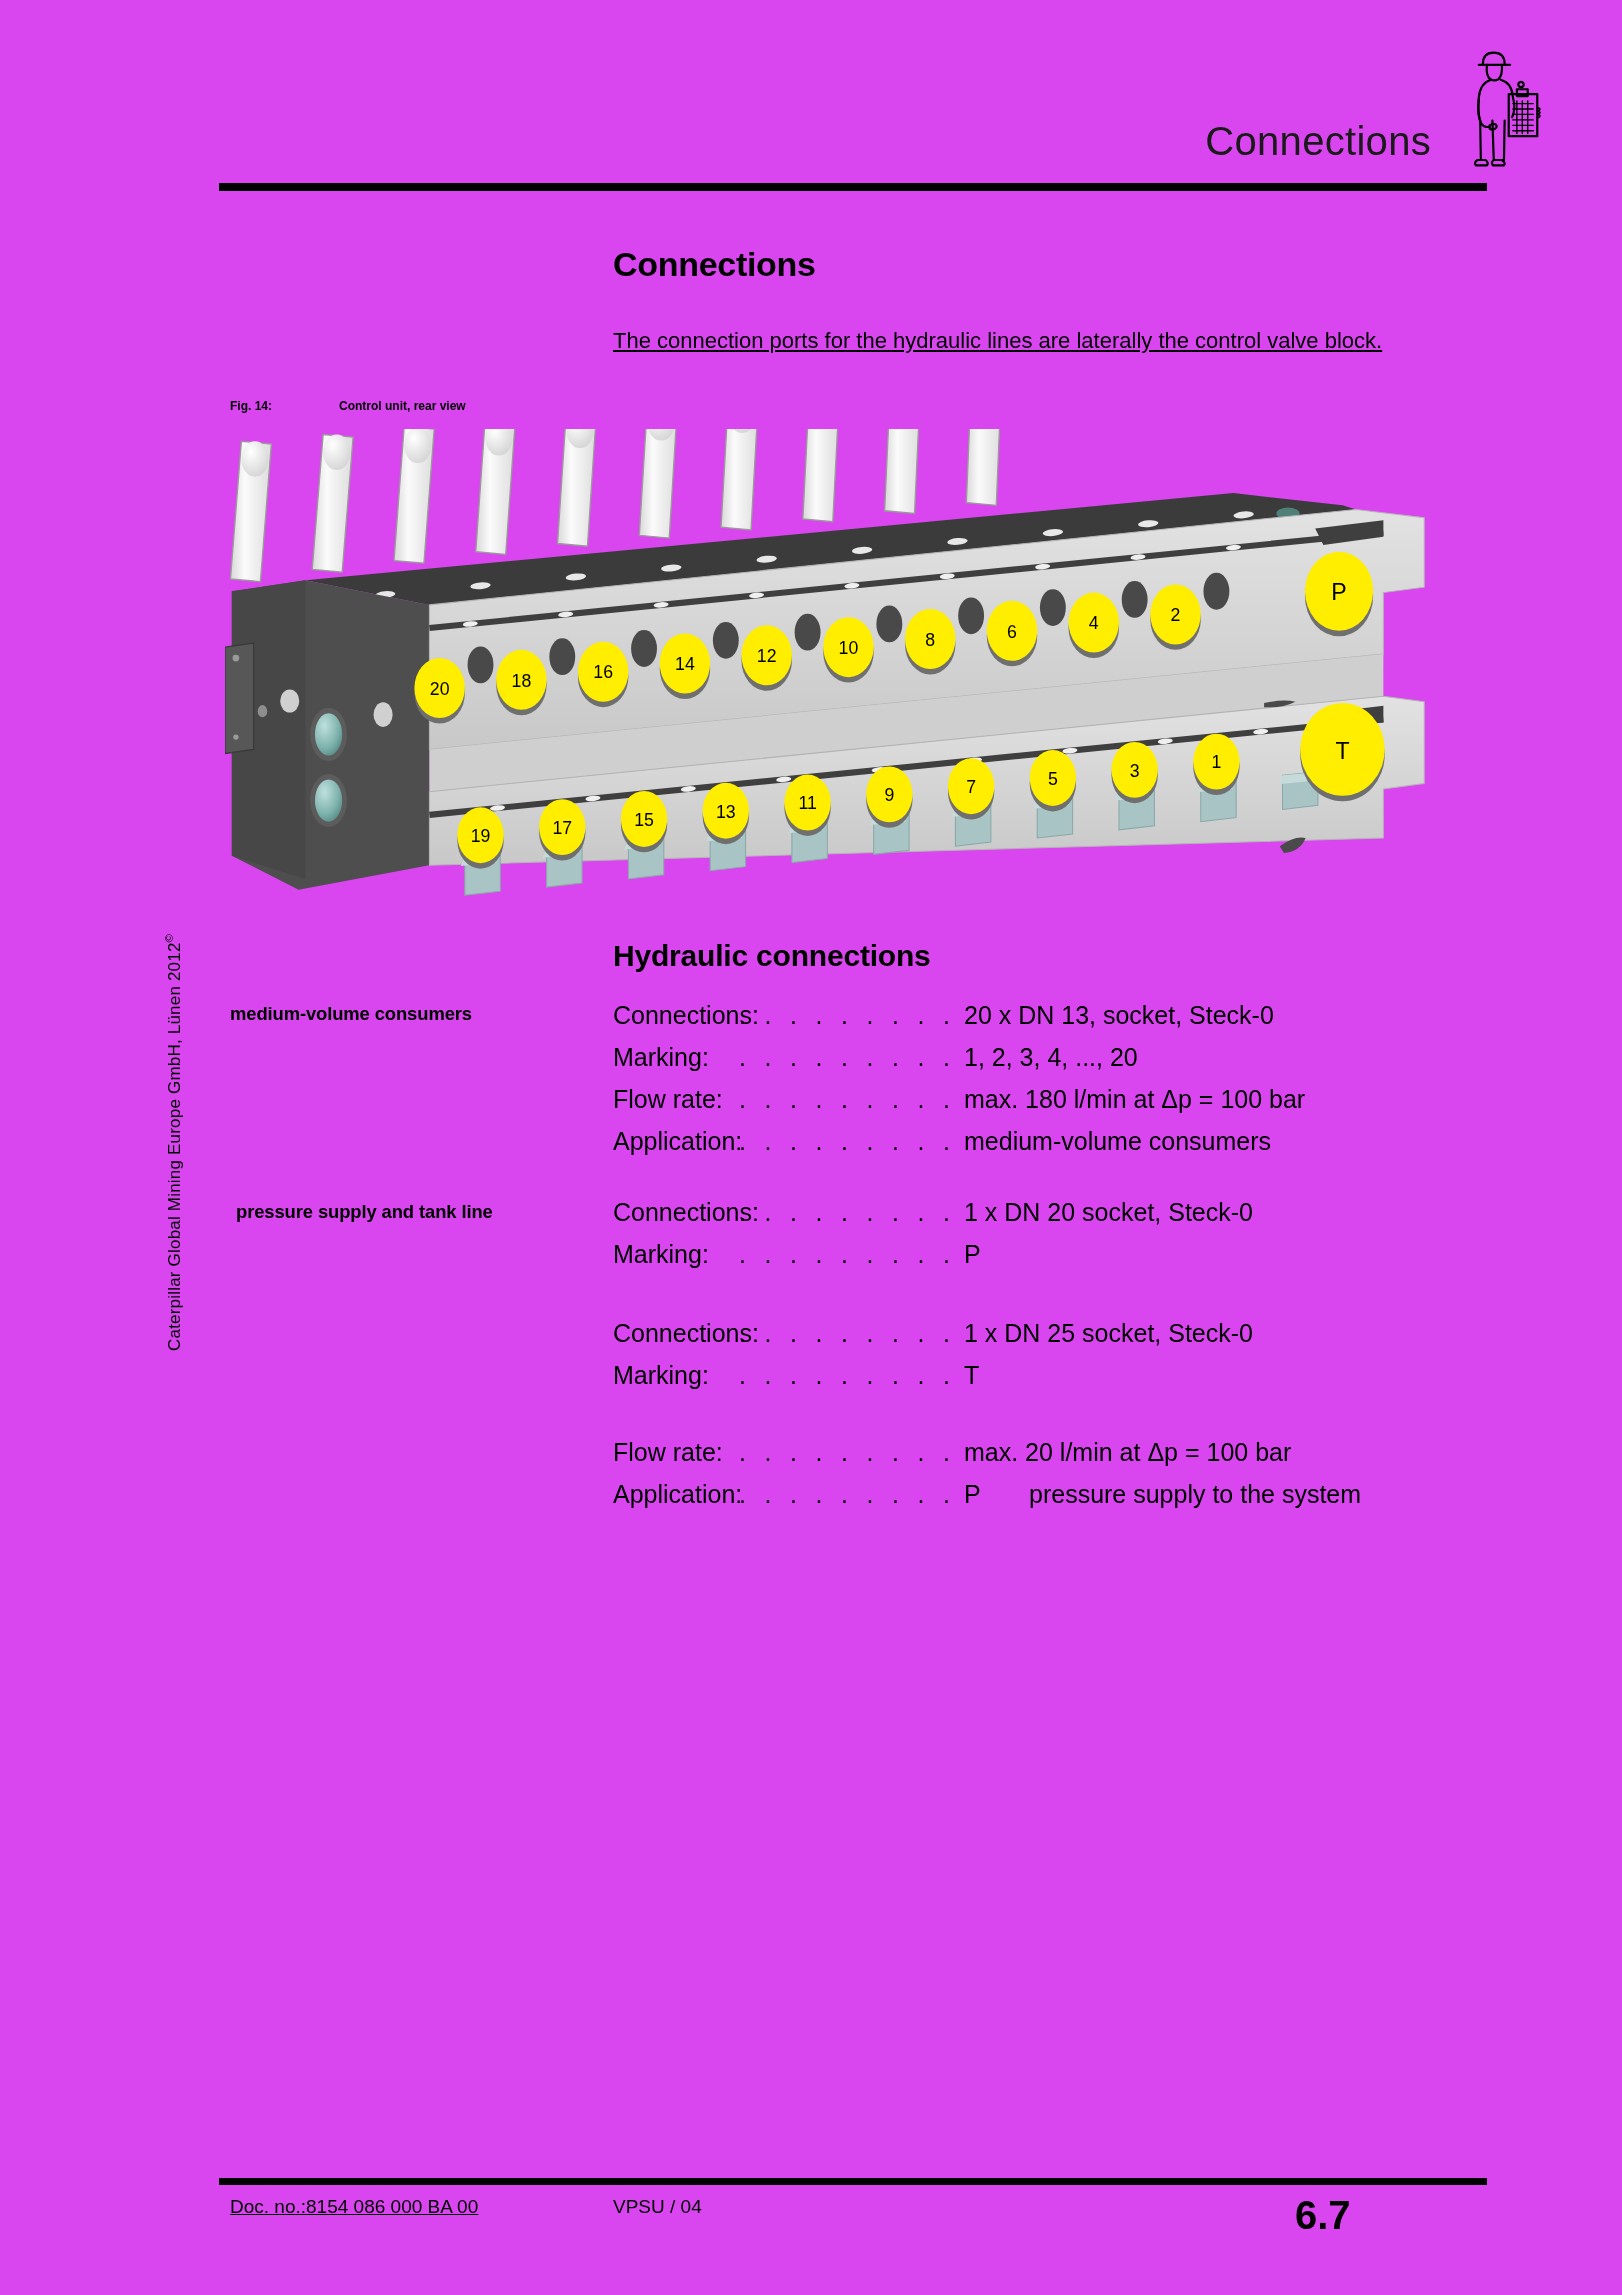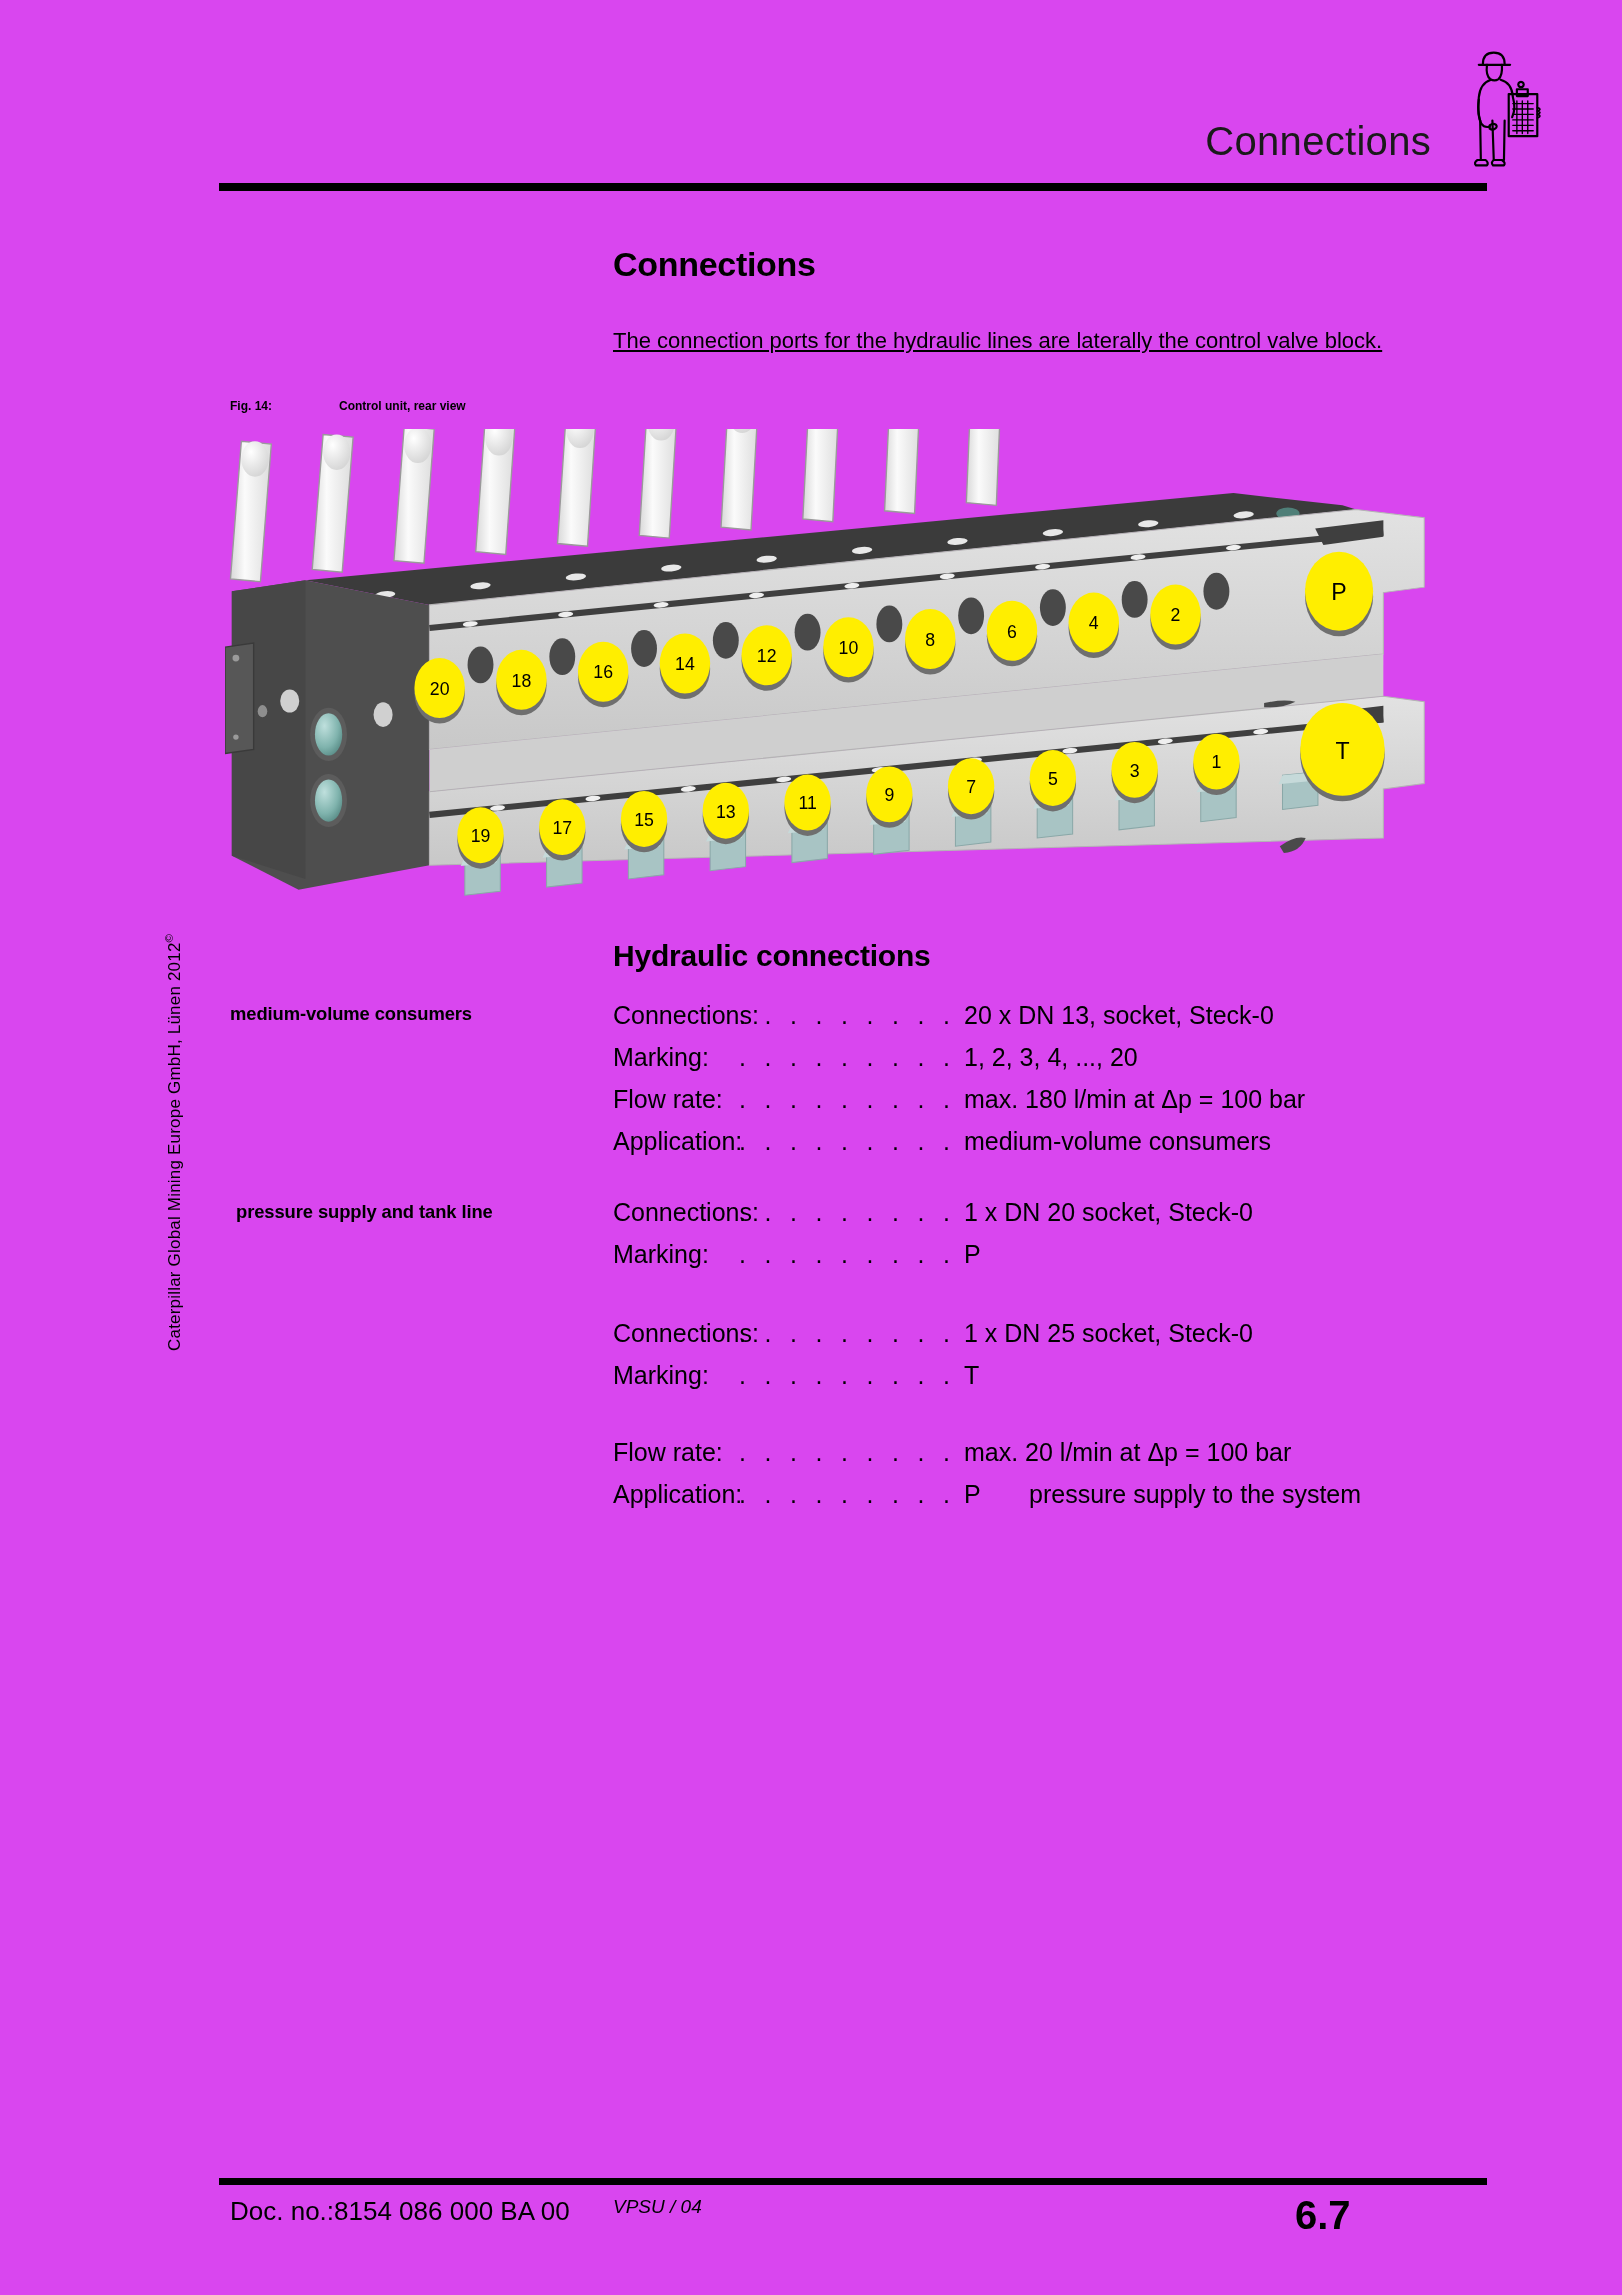--- a/index.html
+++ b/index.html
@@ -152,28 +152,28 @@
     left: 219px;
     top: 2178px;
     width: 1268px;
     height: 6.8px;
     background: #000000;
   }
   .footer-doc {
     position: absolute;
     left: 230px;
     top: 2196px;
-    font-size: 26px;
+    font-size: 19px;
+    text-decoration: underline;
   }
   .footer-vpsu {
     position: absolute;
     left: 613px;
     top: 2196px;
     font-size: 19px;
-    font-style: italic;
   }
   .footer-page {
     position: absolute;
     left: 1295px;
     top: 2193px;
     width: 192px;
     text-align: left;
     font-size: 40px;
     font-weight: bold;
   }

